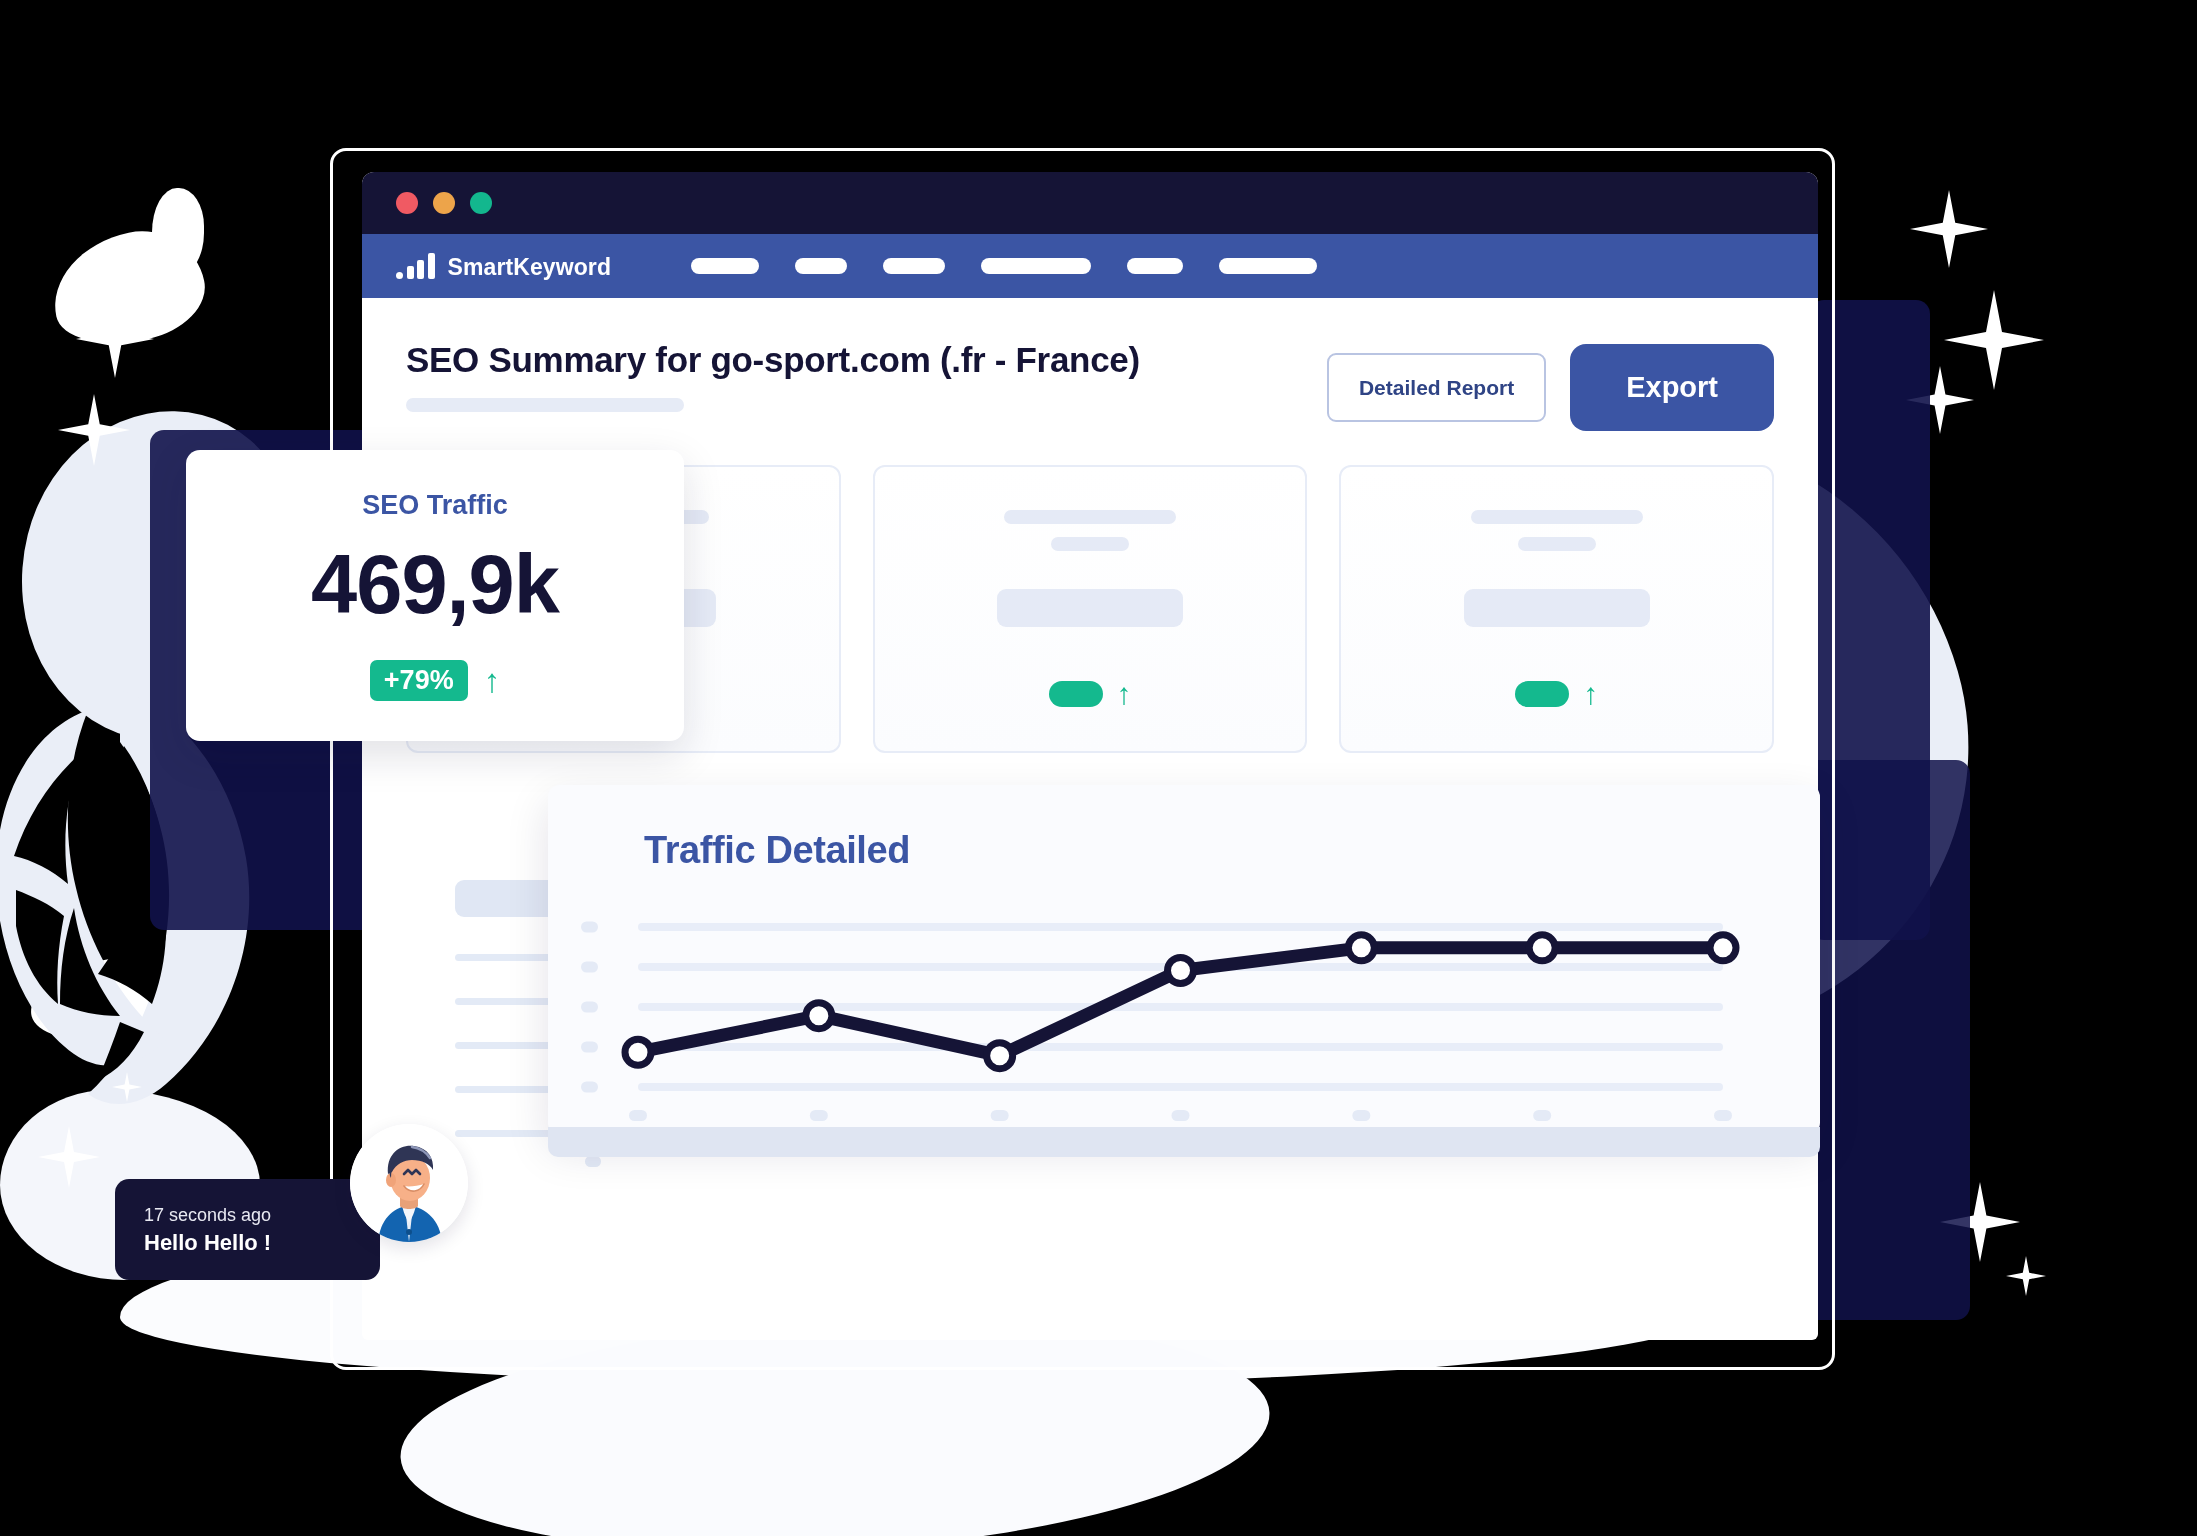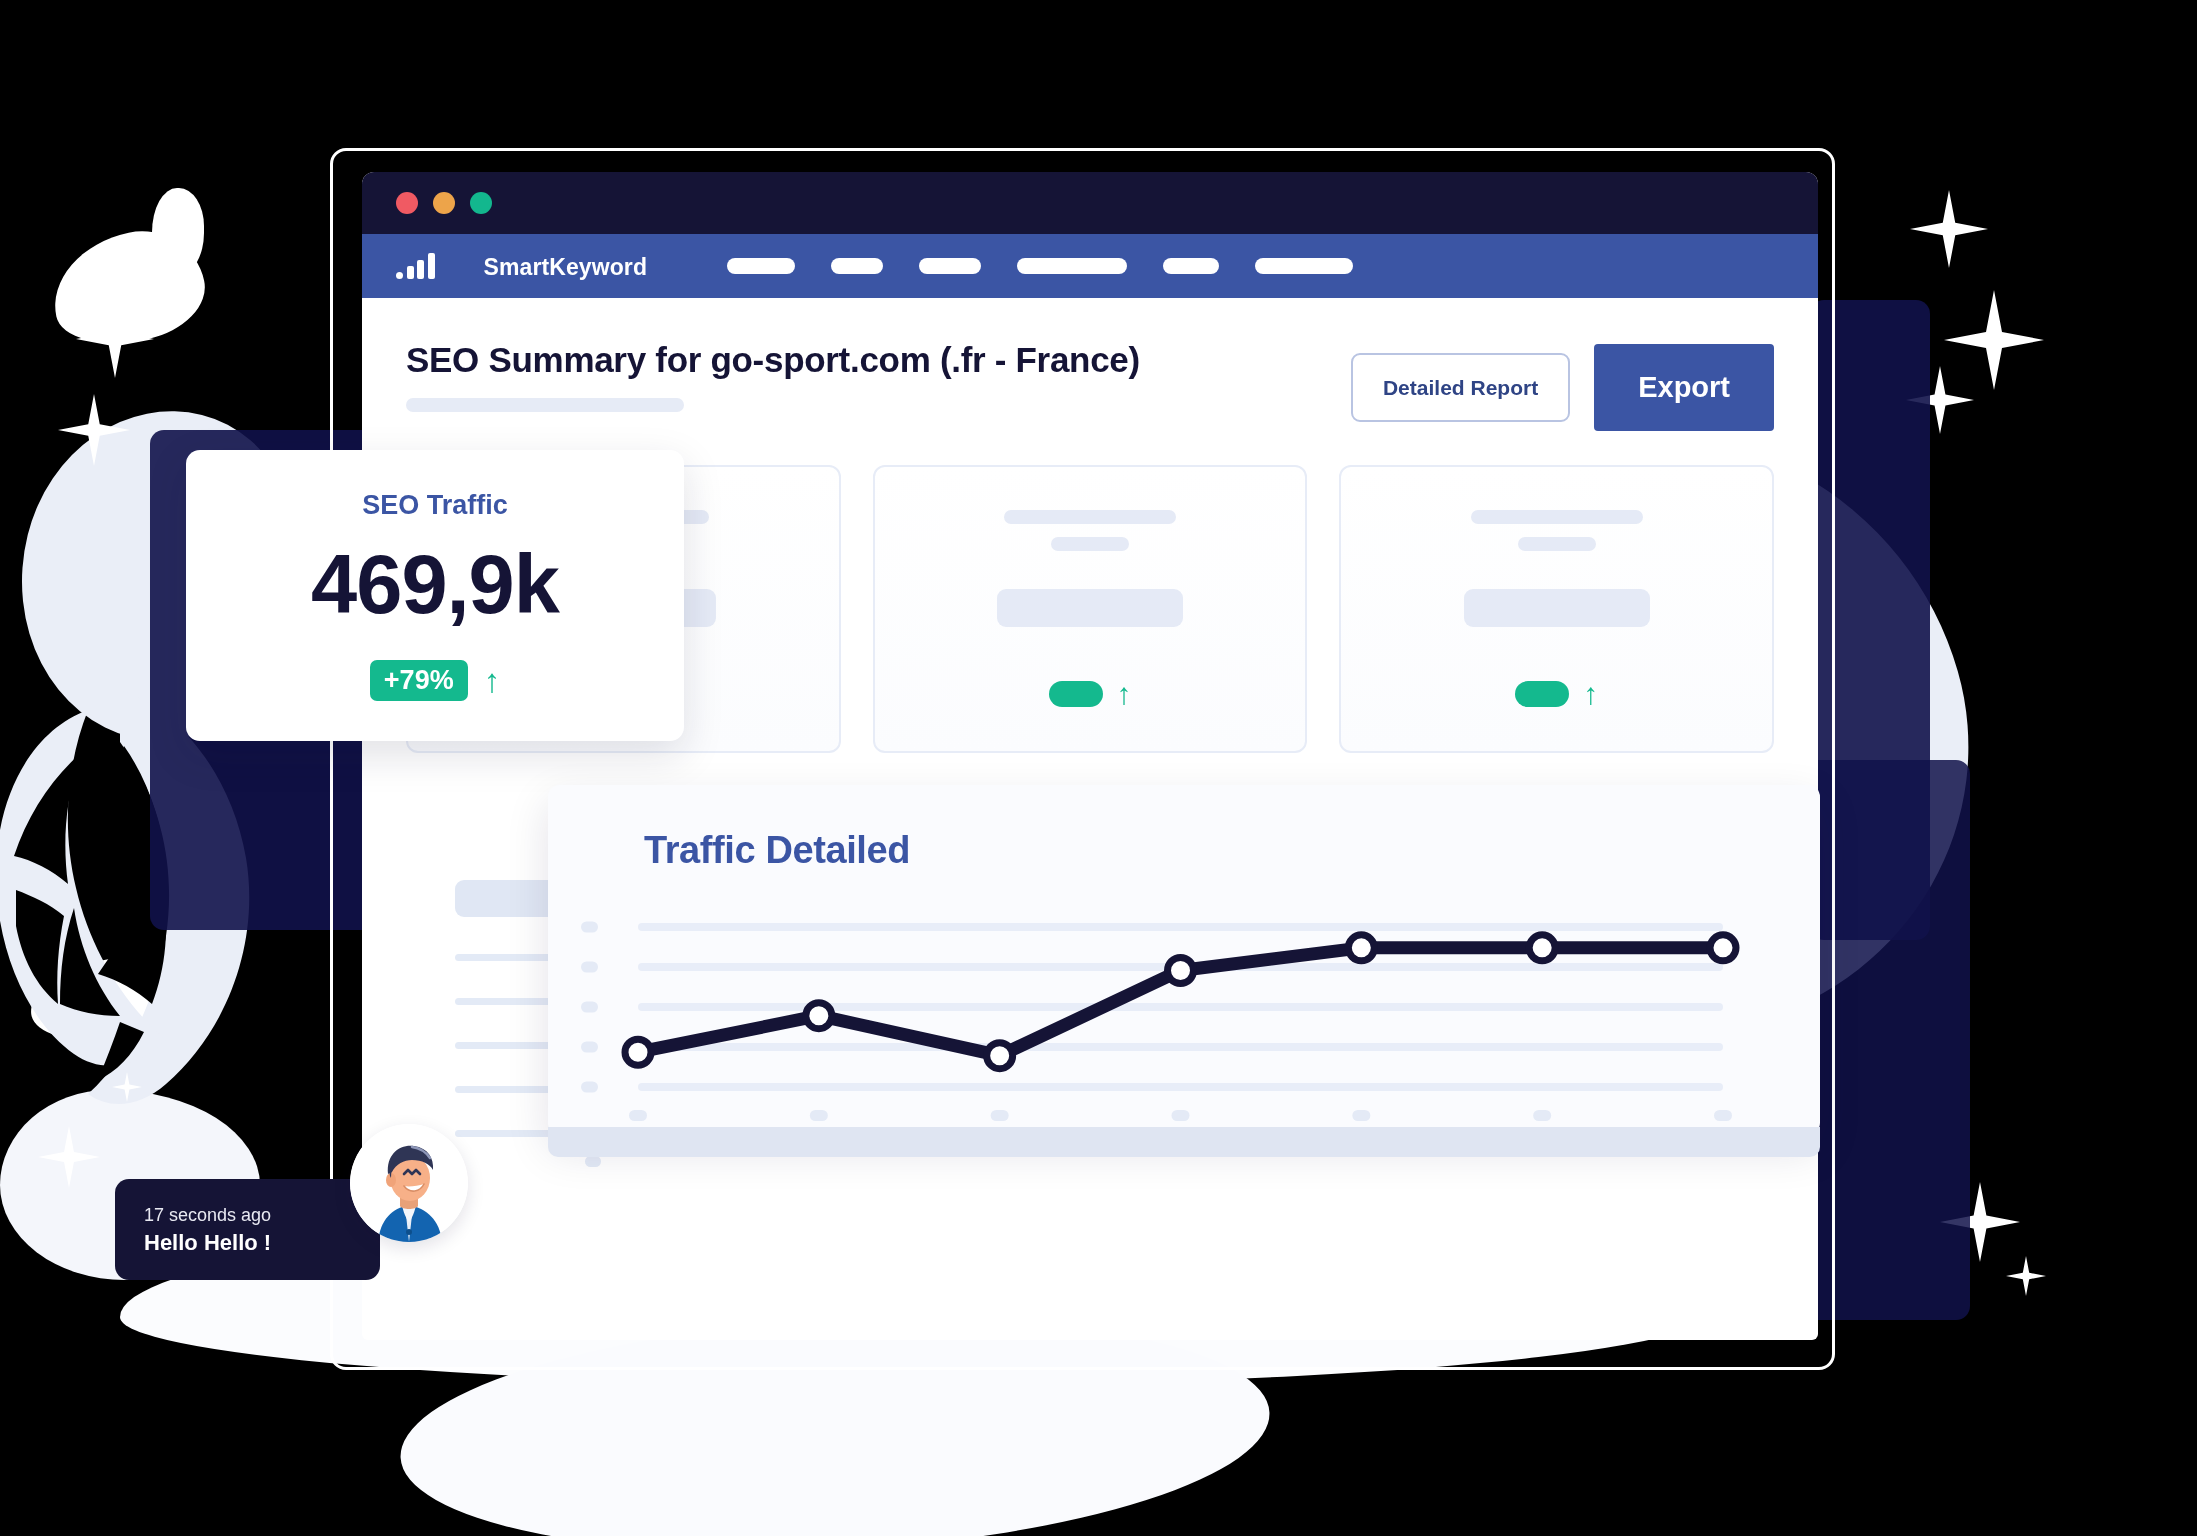--- a/index.html
+++ b/index.html
@@ -55,34 +55,34 @@
   .dot.green { background: #13b78e; }
 
   .navbar { height: 64px; background: #3b55a4; display: flex; align-items: center; padding-left: 34px; }
   .brand { display: flex; align-items: flex-end; gap: 13px; }
   .logo-bars { display: flex; align-items: flex-end; gap: 3.5px; height: 26px; }
   .logo-bars i { display:block; width: 7px; background:#fff; border-radius: 2px; }
   .logo-bars i:nth-child(1){ height: 7px; border-radius: 50%; width:7px;}
   .logo-bars i:nth-child(2){ height: 13px; }
   .logo-bars i:nth-child(3){ height: 19px; }
   .logo-bars i:nth-child(4){ height: 26px; }
-  .brand-name { color:#fff; font-size: 23px; font-weight: bold; letter-spacing: .1px; line-height: 1; margin-left: 36px; }
+  .brand-name { color:#fff; font-size: 23px; font-weight: bold; letter-spacing: .1px; line-height: 1; }
   .nav-pills { display: flex; align-items: center; gap: 36px; margin-left: 80px; }
   .nav-pill { height: 16px; background:#fff; border-radius: 9px; }
 
   
   .page-head { display:flex; align-items:flex-start; justify-content:space-between; padding: 42px 44px 0 44px; }
   .page-title { font-size: 35px; font-weight: bold; color:#151436; letter-spacing: -.3px; }
   .title-underline { margin-top: 18px; width: 278px; height: 14px; background:#e6ebf6; border-radius: 7px; }
   .head-actions { display:flex; align-items:center; gap: 24px; padding-top: 4px; }
   .btn-outline { border: 2px solid #b9c4e2; border-radius: 9px; background:#fff;
                  color:#2f4485; font-size: 21px; font-weight: bold;
                  padding: 22px 30px; line-height:1; }
-  .btn-primary { background:#3b55a4; color:#fff; border:none; border-radius: 4px;
-                 font-size: 29px; font-weight: bold; padding: 29px 44px; line-height:1; }
+  .btn-primary { background:#3b55a4; color:#fff; border:none; border-radius: 16px;
+                 font-size: 29px; font-weight: bold; padding: 29px 56px; line-height:1; }
 
   
   .cards { display:flex; gap: 32px; padding: 34px 44px 0 44px; }
   .card { flex:1; height: 288px; border: 2px solid #e7ecf7; border-radius: 12px;
           background: linear-gradient(#ffffff, #fbfcfe);
           display:flex; flex-direction:column; align-items:center; justify-content:center; gap: 0; }
   .sk { background:#e5eaf6; border-radius: 8px; }
   .sk-title { width: 172px; height: 14px; }
   .sk-sub   { width: 78px;  height: 14px; margin-top: 13px; }
   .sk-value { width: 186px; height: 38px; margin-top: 38px; border-radius: 9px; }

